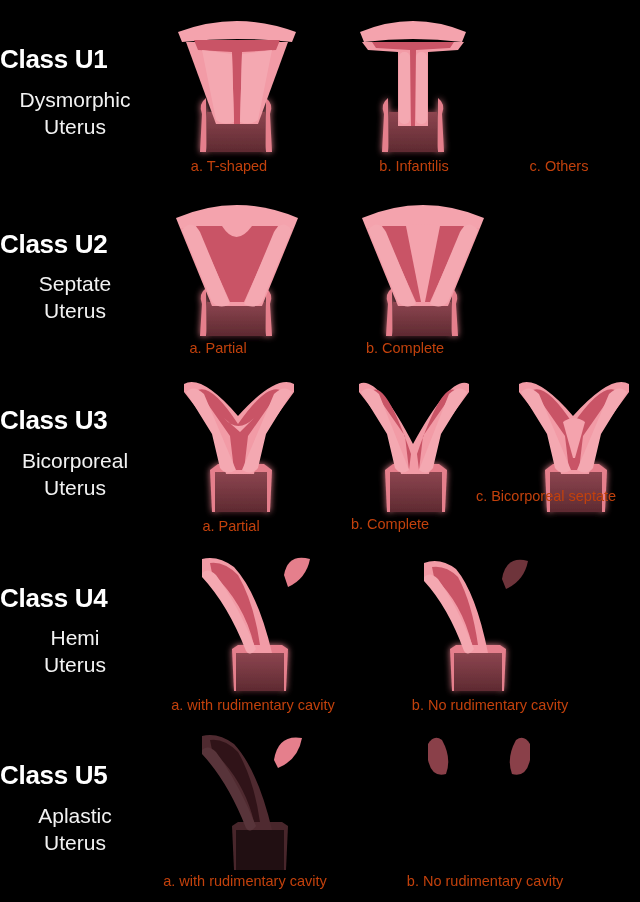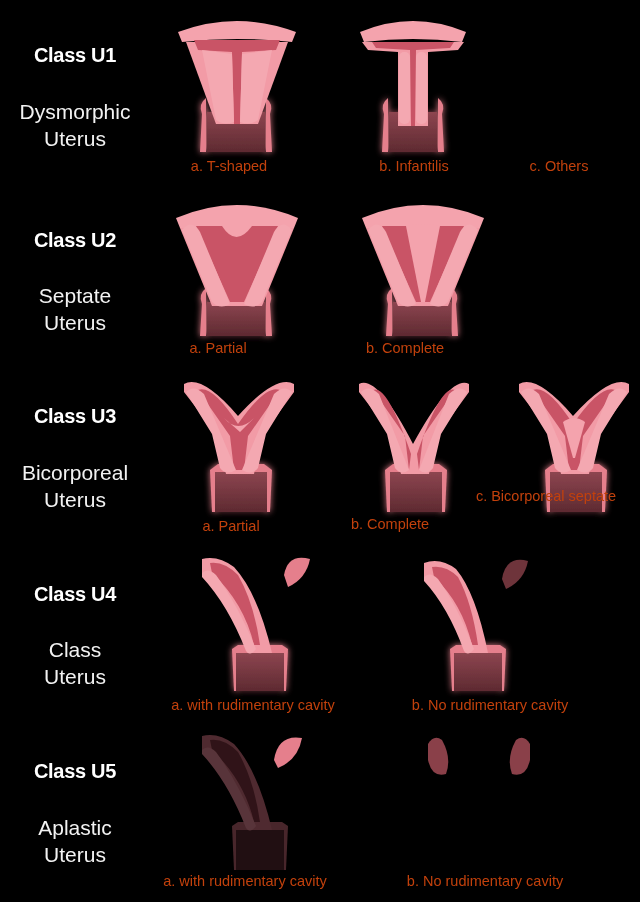--- a/index.html
+++ b/index.html
@@ -1,18 +1,18 @@
 <!DOCTYPE html>
 <html><head>
 <meta charset="utf-8">
 <style>
   html, body { margin:0; padding:0; background:#000; }
   body { width:640px; height:902px; position:relative; overflow:hidden; font-family:"Liberation Sans", sans-serif; color:#fff; }
-  .cls-title { position:absolute; font-weight:bold; font-size:20px; letter-spacing:-0.3px; text-align:center; width:150px; }
-  .cls-sub { position:absolute; font-size:21px; text-align:center; width:150px; line-height:27px; color:#f2f2f2;margin-top:12px; }
+  .cls-title { position:absolute; font-weight:bold; font-size:26px; letter-spacing:-0.3px; width:150px; }
+  .cls-sub { position:absolute; font-size:21px; text-align:center; width:150px; line-height:27px; color:#f2f2f2; }
   .fig { position:absolute; }
   .cap { position:absolute; font-size:14.5px; color:#c2410c; white-space:nowrap; transform:translateX(-50%); }
   svg { overflow:visible; }
 </style>
 </head>
 <body>
 
 <svg width="0" height="0" style="position:absolute">
   <defs>
     <linearGradient id="cervixGrad" x1="0" y1="0" x2="0" y2="1">
@@ -133,21 +133,21 @@
   </g>
   <path d="M2 10 Q20 0 56 42 Q94 0 112 10 L112 18 L80 62 L72 100 L44 100 L36 62 L2 18 Z" fill="#f29ba6"></path>
   <path d="M16 16 Q30 10 56 50 Q84 10 98 16 L66 62 L62 96 L52 96 L48 62 Z" fill="#c95466"></path>
   <path d="M46 48 Q57 40 68 48 L58 84 L56 84 Z" fill="#f4a3ad"></path>
   <path d="M4 18 Q12 10 22 20 L54 96 Q44 102 38 94 L30 60 Z" fill="#f4a8b1"></path>
   <path d="M110 18 Q102 10 92 20 L60 96 Q70 102 76 94 L84 60 Z" fill="#f4a8b1"></path>
 </svg>
 <div class="cap" style="left:546px;top:488px">c. Bicorporeal septate</div>
 
 <div class="cls-title" style="left:0;top:583px;">Class U4</div>
-<div class="cls-sub" style="left:0;top:624px;">Class</div>
+<div class="cls-sub" style="left:0;top:624px;">Hemi</div>
 <div class="cls-sub" style="left:0;top:651px;">Uterus</div>
 
 <svg class="fig" style="left:198px;top:553px" width="120" height="140" viewBox="0 0 120 140">
   <g filter="url(#glow)">
     <path d="M34 96 L40 92 L84 92 L90 96 L88 138 L36 138 Z" fill="#e57f8c"></path>
     <rect x="38" y="100" width="48" height="38" fill="url(#cervixGrad)"></rect>
   </g>
   <path d="M4 6 Q20 2 36 14 Q60 40 74 100 L50 100 Q44 60 4 20 Z" fill="#f29ba6"></path>
   <path d="M12 10 Q26 8 40 22 Q56 50 62 92 L56 92 Q46 50 14 20 Z" fill="#c95466"></path>
   <path d="M4 20 Q10 14 18 22 Q40 52 58 96 Q52 104 48 98 Q30 52 4 24 Z" fill="#f4a8b1"></path>

